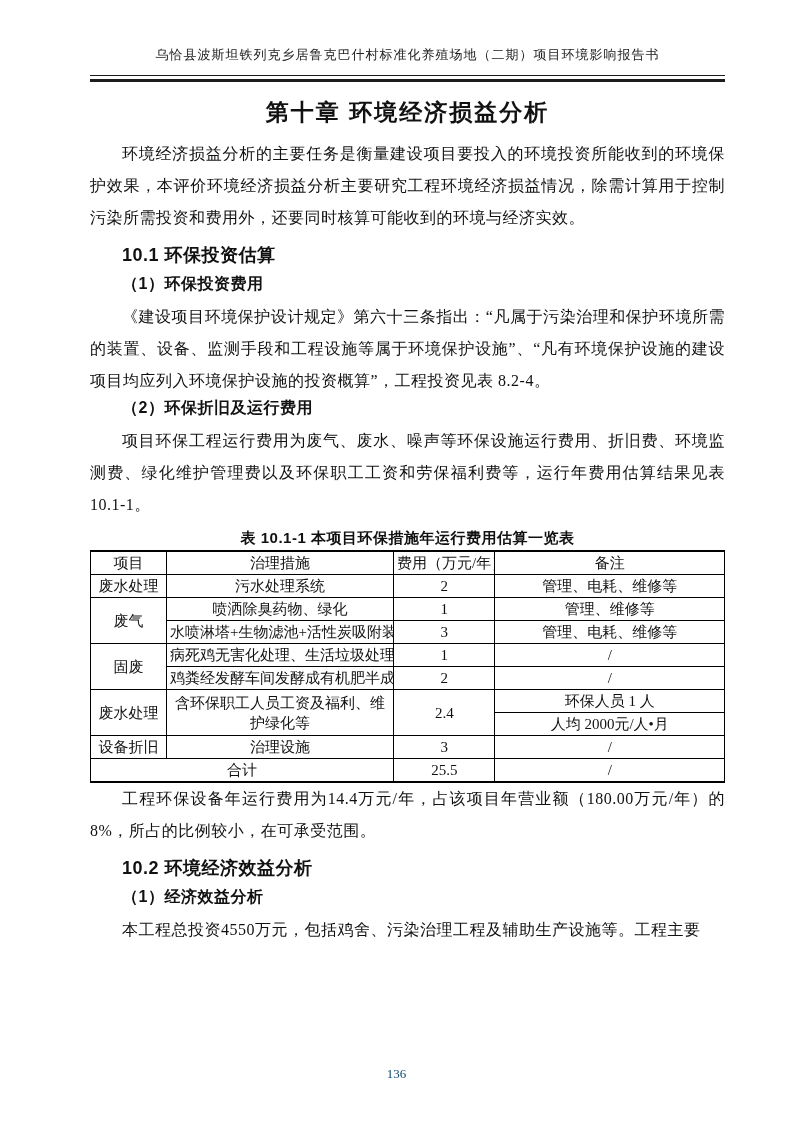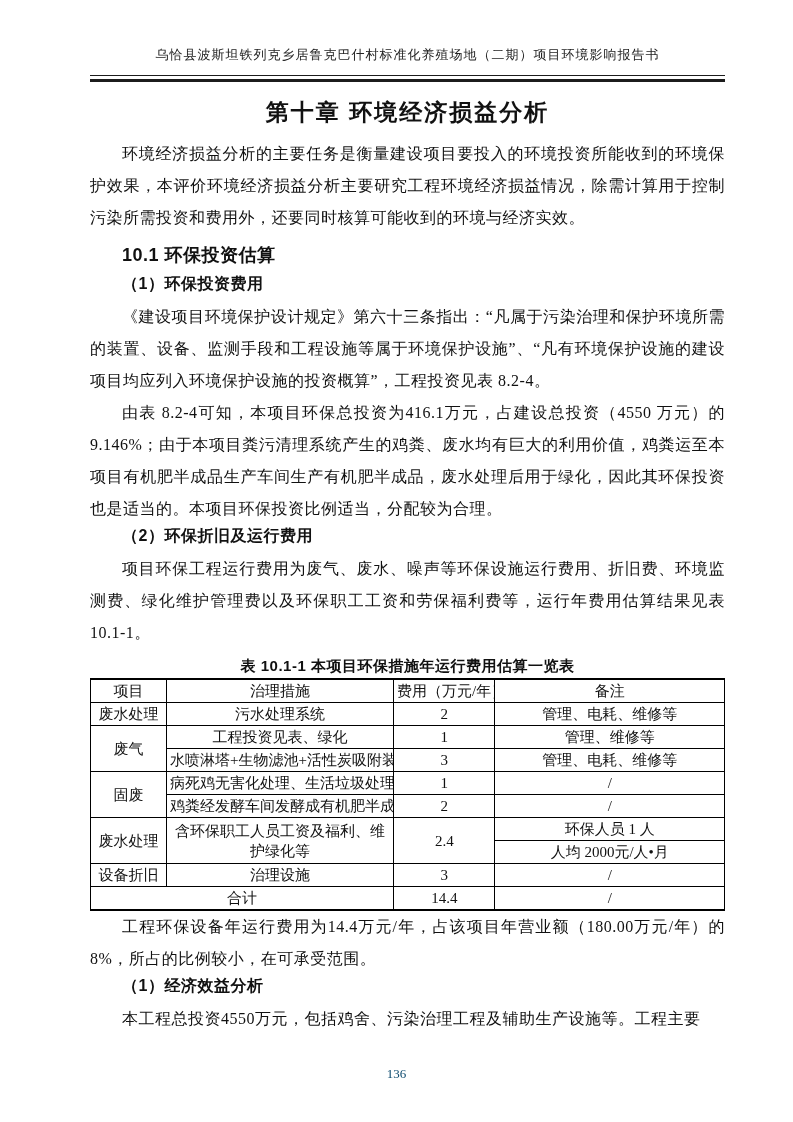--- a/index.html
+++ b/index.html
@@ -72,21 +72,20 @@
   <div class="doc-header">乌恰县波斯坦铁列克乡居鲁克巴什村标准化养殖场地（二期）项目环境影响报告书</div>
   <div class="header-rule"></div>
 
   <h1 class="chapter-title">第十章 环境经济损益分析</h1>
 
   <p class="body-par">环境经济损益分析的主要任务是衡量建设项目要投入的环境投资所能收到的环境保护效果，本评价环境经济损益分析主要研究工程环境经济损益情况，除需计算用于控制污染所需投资和费用外，还要同时核算可能收到的环境与经济实效。</p>
 
   <h2 class="sec">10.1 环保投资估算</h2>
   <h3 class="subsec">（1）环保投资费用</h3>
   <p class="body-par">《建设项目环境保护设计规定》第六十三条指出：“凡属于污染治理和保护环境所需的装置、设备、监测手段和工程设施等属于环境保护设施”、“凡有环境保护设施的建设项目均应列入环境保护设施的投资概算”，工程投资见表 8.2-4。</p>
-  <p class="body-par">由表 8.2-4可知，本项目环保总投资为416.1万元，占建设总投资（4550 万元）的9.146%；由于本项目粪污清理系统产生的鸡粪、废水均有巨大的利用价值，鸡粪运至本项目有机肥半成品生产车间生产有机肥半成品，废水处理后用于绿化，因此其环保投资也是适当的。本项目环保投资比例适当，分配较为合理。</p>
   <h3 class="subsec">（2）环保折旧及运行费用</h3>
   <p class="body-par">项目环保工程运行费用为废气、废水、噪声等环保设施运行费用、折旧费、环境监测费、绿化维护管理费以及环保职工工资和劳保福利费等，运行年费用估算结果见表10.1-1。</p>
 
   <div class="table-caption">表 10.1-1  本项目环保措施年运行费用估算一览表</div>
 
   <table class="cost-table">
     <colgroup>
       <col style="width:12%">
       <col style="width:35.8%">
       <col style="width:16%">
@@ -100,21 +99,21 @@
         <td>备注</td>
       </tr>
       <tr>
         <td>废水处理</td>
         <td>污水处理系统</td>
         <td>2</td>
         <td>管理、电耗、维修等</td>
       </tr>
       <tr>
         <td rowspan="2">废气</td>
-        <td>工程投资见表、绿化</td>
+        <td>喷洒除臭药物、绿化</td>
         <td>1</td>
         <td>管理、维修等</td>
       </tr>
       <tr>
         <td>水喷淋塔+生物滤池+活性炭吸附装置</td>
         <td>3</td>
         <td>管理、电耗、维修等</td>
       </tr>
       <tr>
         <td rowspan="2">固废</td>
@@ -137,26 +136,27 @@
         <td>人均 2000元/人•月</td>
       </tr>
       <tr>
         <td>设备折旧</td>
         <td>治理设施</td>
         <td>3</td>
         <td>/</td>
       </tr>
       <tr>
         <td colspan="2">合计</td>
-        <td>14.4</td>
+        <td>25.5</td>
         <td>/</td>
       </tr>
     </tbody>
   </table>
 
   <p class="body-par after-table">工程环保设备年运行费用为14.4万元/年，占该项目年营业额（180.00万元/年）的8%，所占的比例较小，在可承受范围。</p>
 
+  <h2 class="sec">10.2 环境经济效益分析</h2>
   <h3 class="subsec">（1）经济效益分析</h3>
   <p class="body-par">本工程总投资4550万元，包括鸡舍、污染治理工程及辅助生产设施等。工程主要</p>
 
 </div>
 
 <div class="page-number">136</div>
 
 </body></html>

